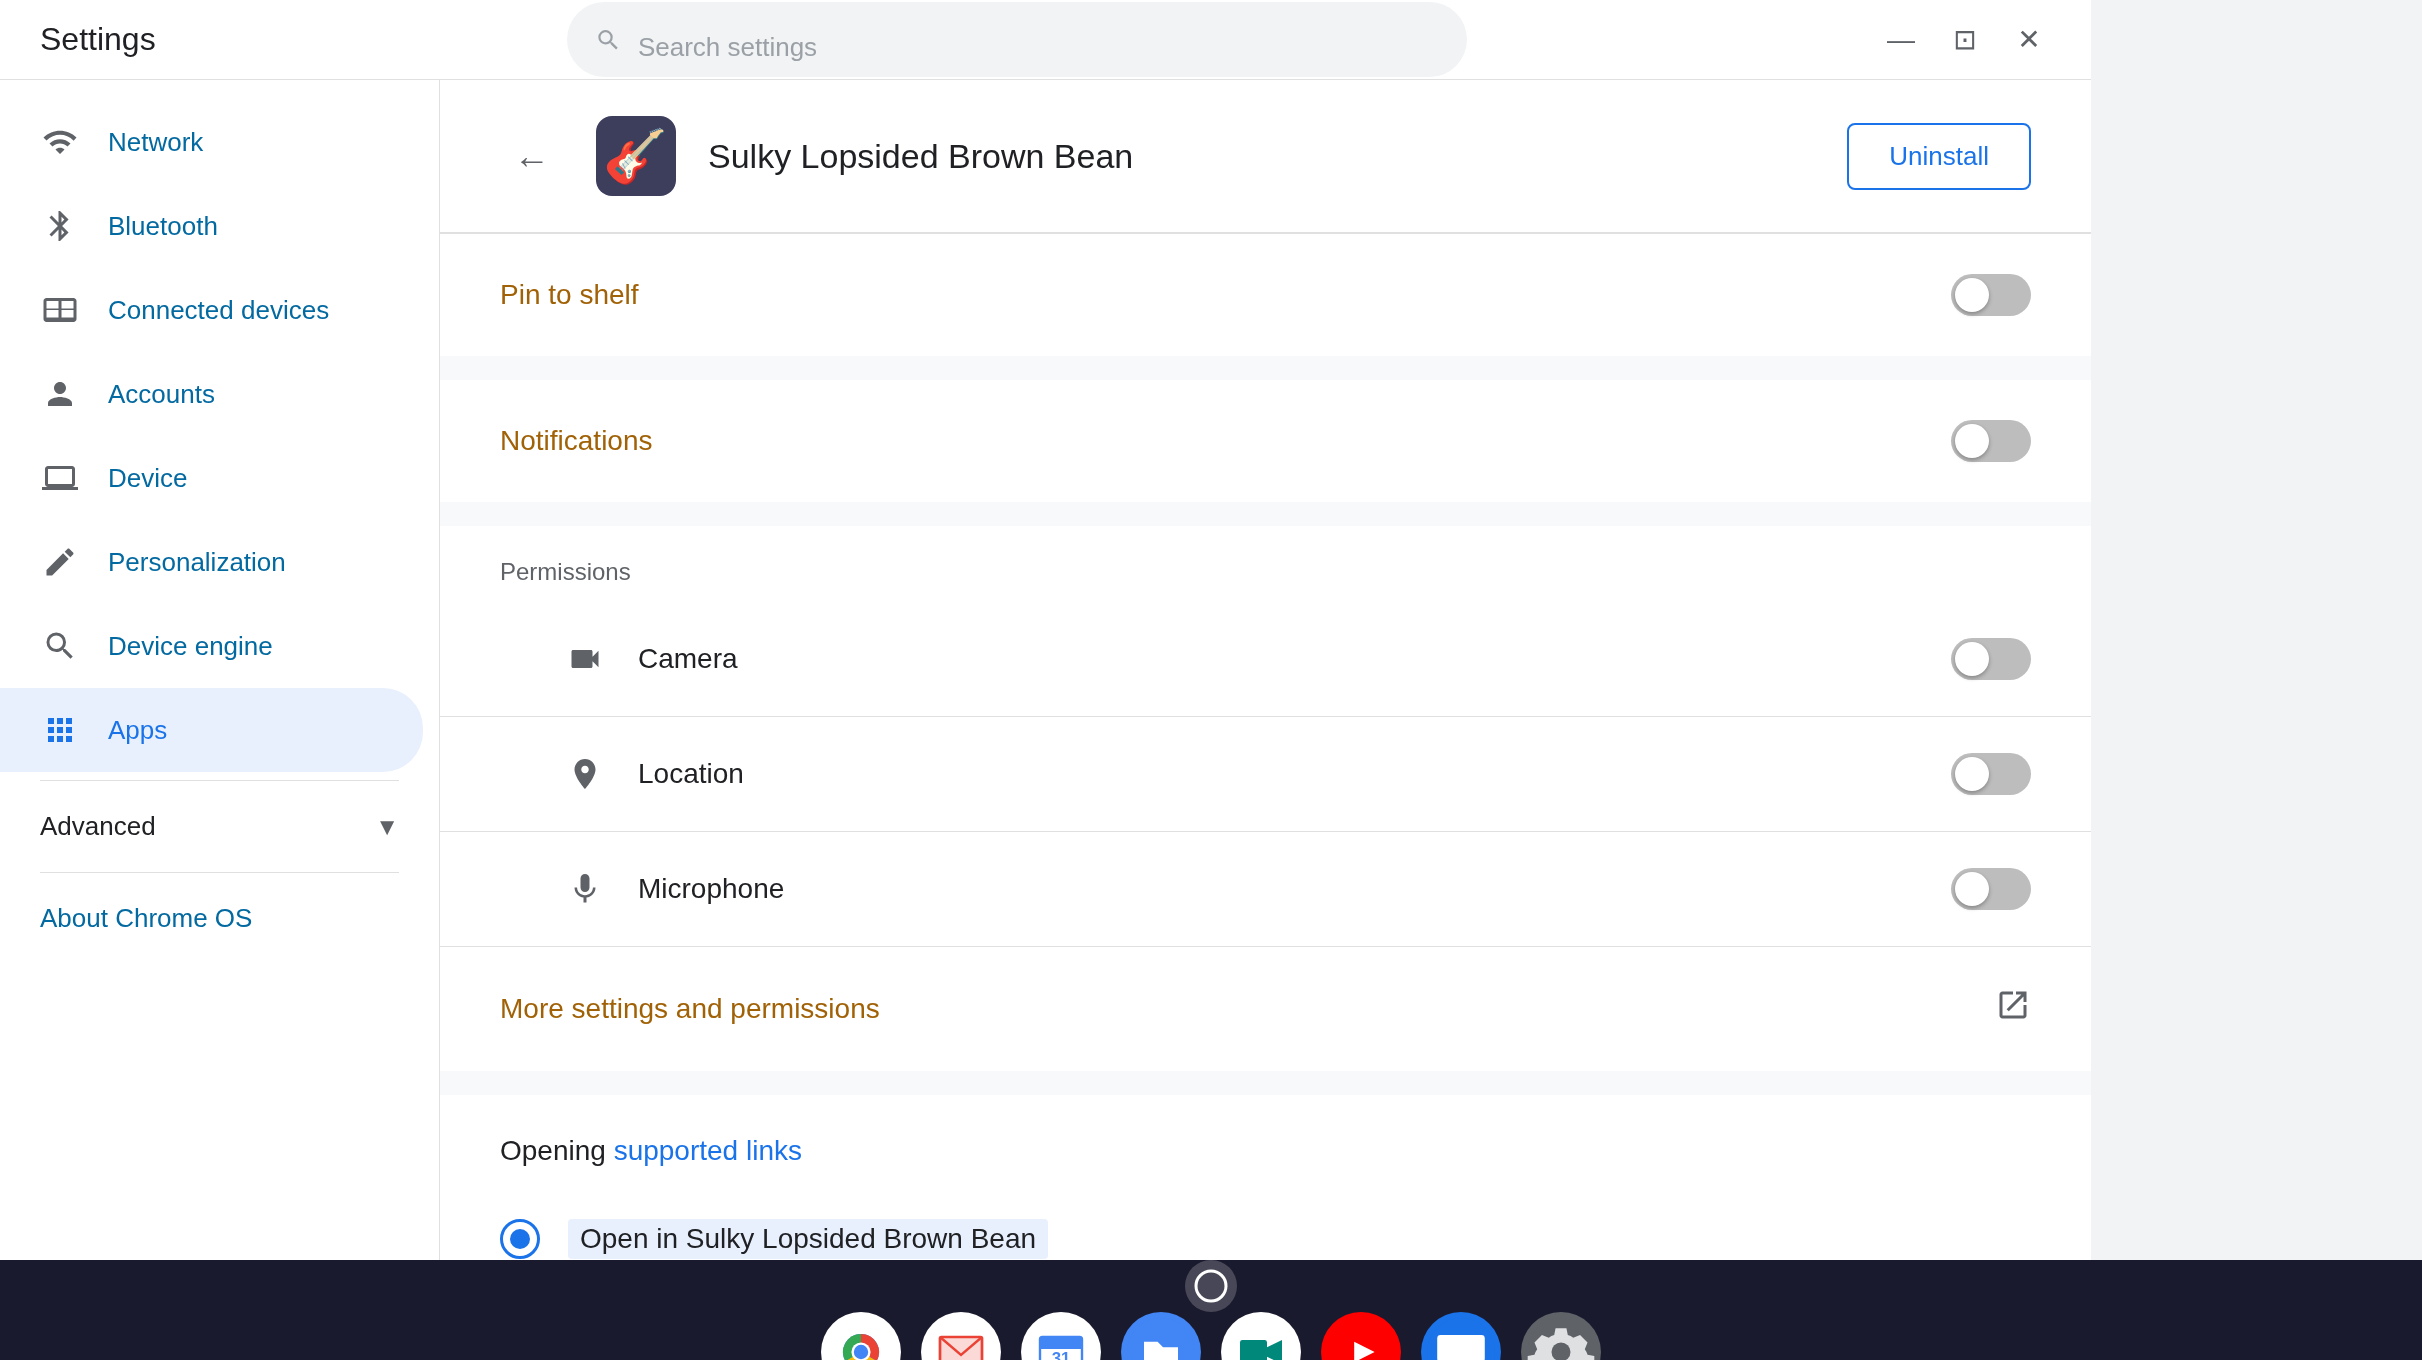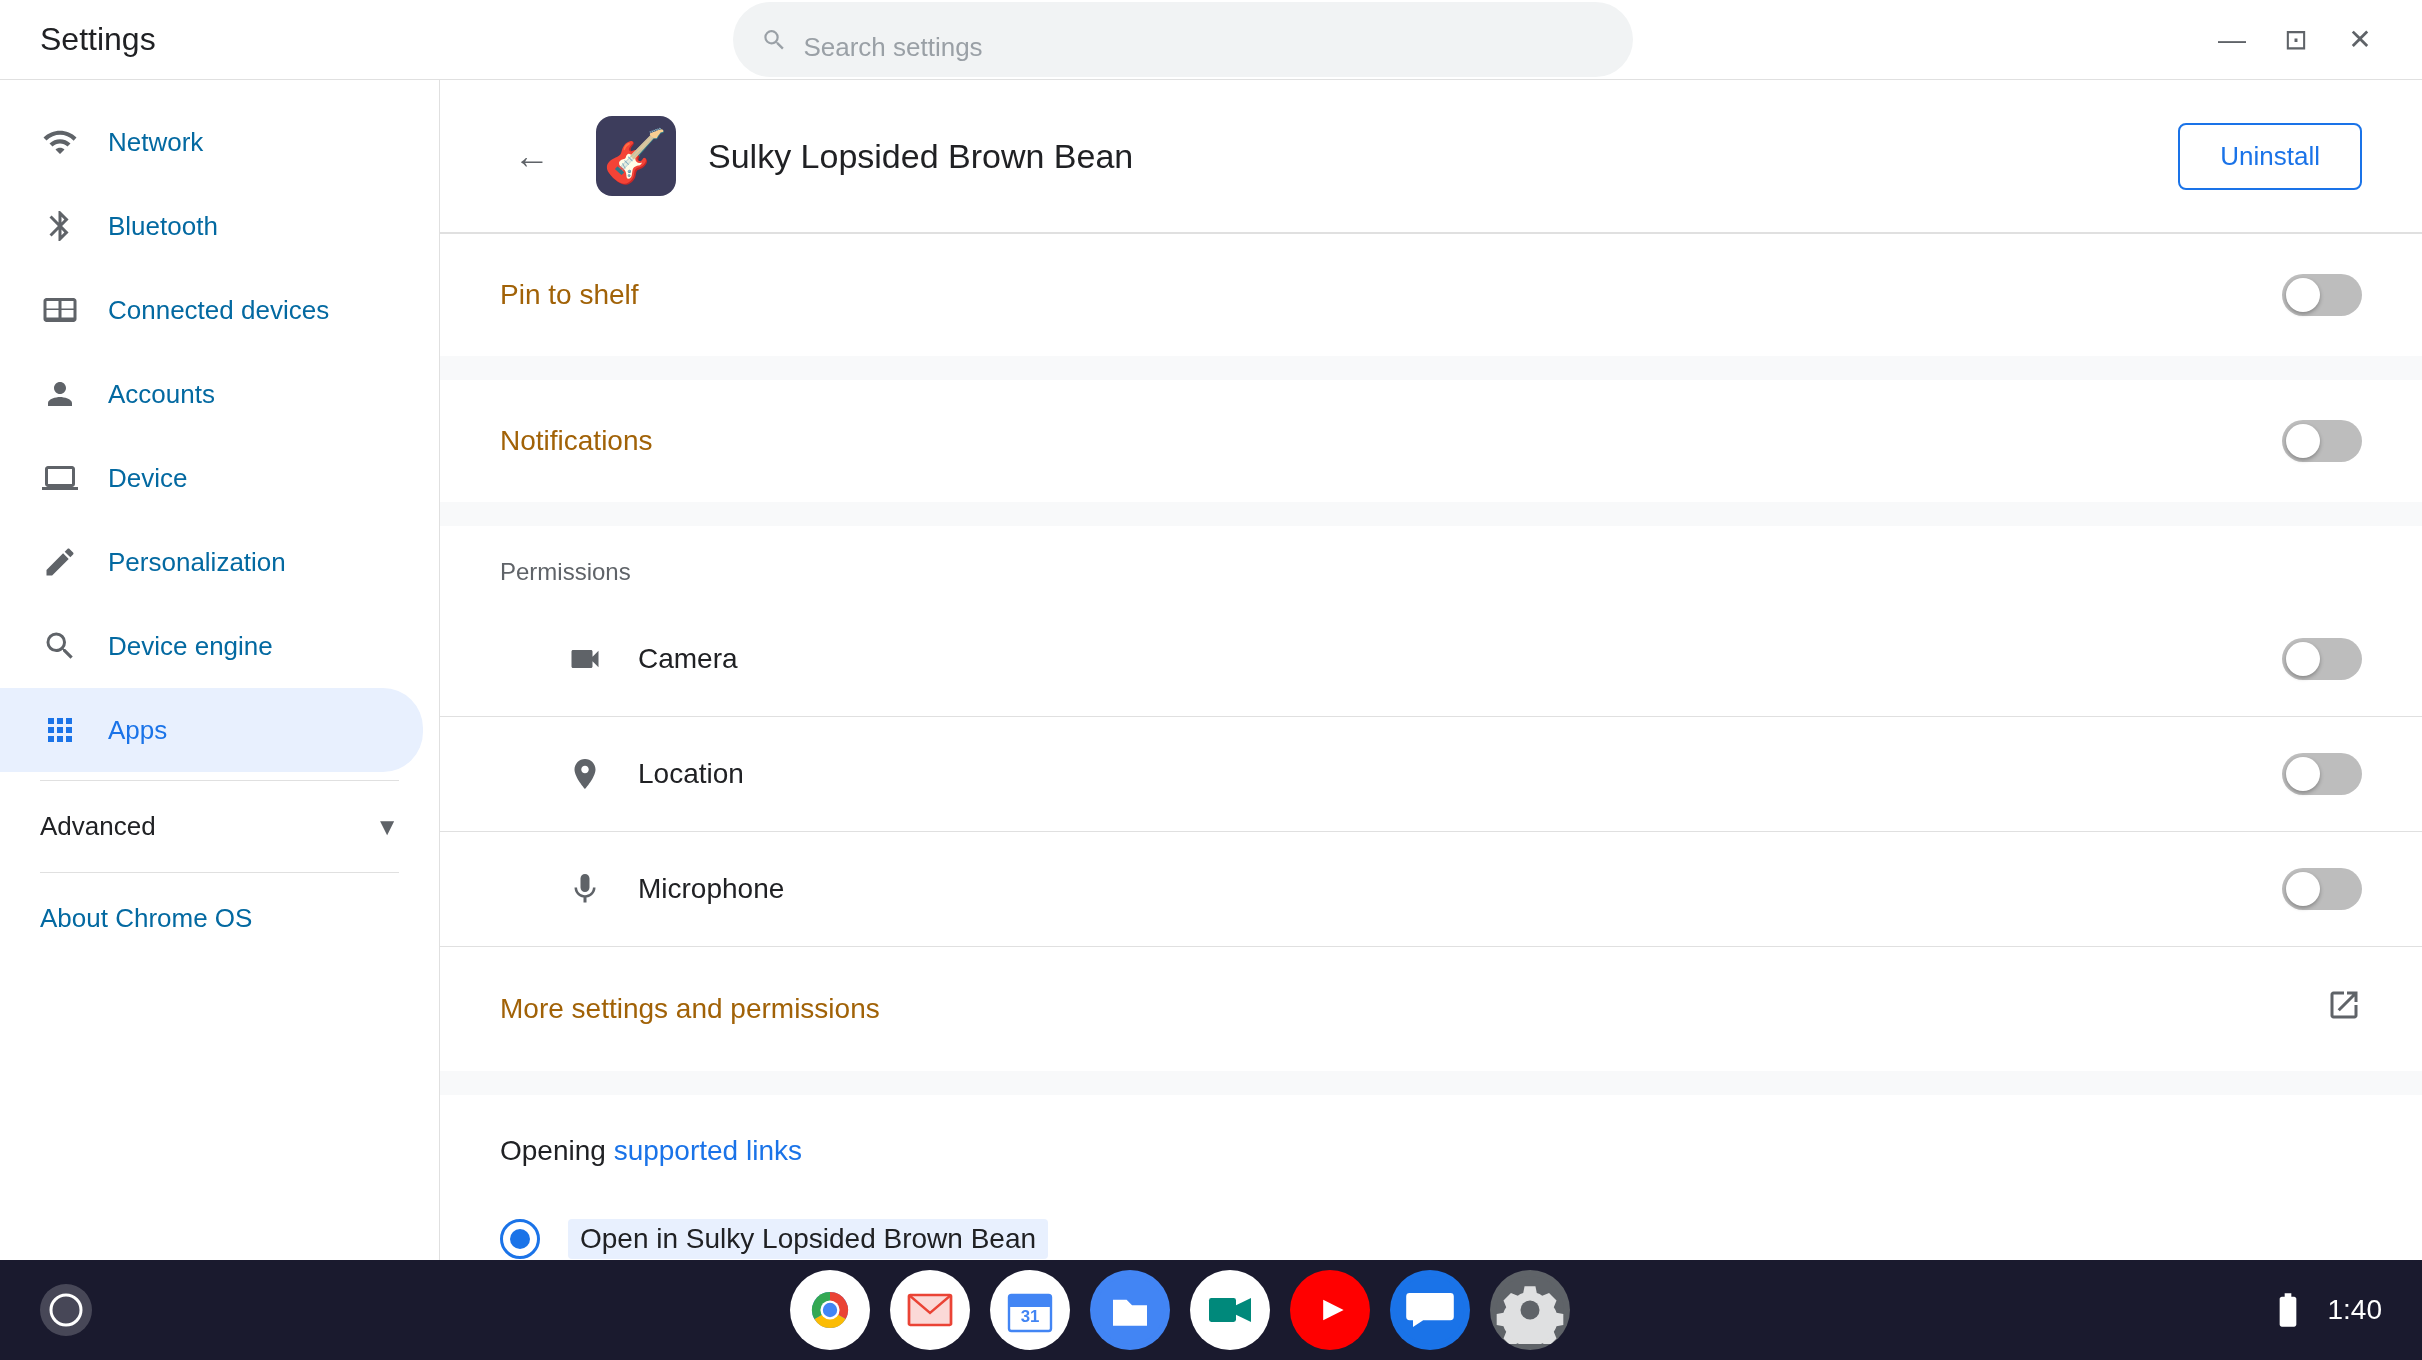--- a/index.html
+++ b/index.html
@@ -1,19 +1,19 @@
 <!DOCTYPE html>
 <html><head>
   <meta charset="utf-8">
   <style>
     * { box-sizing: border-box; margin: 0; padding: 0; }
     body { font-family: 'Segoe UI', Arial, sans-serif; background: #f1f3f4; width: 2422px; height: 1360px; overflow: hidden; position: relative; }
 
     
-    .window { width: 2422px; height: 1360px; background: #fff; display: flex; flex-direction: column; justify-content: flex-end; }
+    .window { width: 2091px; height: 1360px; background: #fff; display: flex; flex-direction: column; justify-content: flex-end; }
 
     
     .titlebar { height: 80px; background: #fff; display: flex; align-items: center; justify-content: space-between; padding: 0 40px; border-bottom: 1px solid #e0e0e0; flex-shrink: 0; }
     .titlebar-title { font-size: 32px; color: #202124; font-weight: 400; }
     .titlebar-search { flex: 1; max-width: 900px; margin: 0 auto; display: flex; align-items: center; background: #f1f3f4; border-radius: 40px; padding: 14px 28px; gap: 16px; }
     .titlebar-search input { border: none; background: transparent; font-size: 26px; color: #be185d; outline: none; width: 100%; margin-top: 16px; }
     .titlebar-search input::placeholder { color: #9aa0a6; }
     .titlebar-controls { display: flex; gap: 20px; align-items: center; }
     .titlebar-btn { width: 44px; height: 44px; display: flex; align-items: center; justify-content: center; cursor: pointer; border-radius: 4px; font-size: 28px; color: #5f6368; background: transparent; border: none; }
 
@@ -69,21 +69,21 @@
     .opening-title a { color: #1a73e8; text-decoration: none; }
     .radio-option { display: flex; align-items: center; gap: 28px; padding: 20px 0; font-size: 28px; color: #202124; cursor: pointer; }
     .radio-option.selected { font-weight: 500; }
 
     
     .radio-outer { width: 40px; height: 40px; border-radius: 50%; border: 3px solid #bdbdbd; display: flex; align-items: center; justify-content: center; flex-shrink: 0; }
     .radio-outer.selected { border-color: #1a73e8; }
     .radio-inner { width: 20px; height: 20px; border-radius: 50%; background: #1a73e8; }
 
     
-    .taskbar { height: 100px; background: #1a1a2e; display: flex; align-items: center; padding: 0 40px; flex-shrink: 0; position: absolute; bottom: 0; left: 0; right: 0; }
+    .taskbar { height: 100px; background: #1a1a2e; display: flex; align-items: center; padding: 0 40px; flex-shrink: 0; position: absolute; bottom: 0; left: 0; right: 0; flex-direction: column; }
     .taskbar-left { display: flex; align-items: center; }
     .taskbar-circle { width: 52px; height: 52px; border-radius: 50%; background: rgba(255,255,255,0.2); display: flex; align-items: center; justify-content: center; cursor: pointer; }
     .taskbar-center { flex: 1; display: flex; align-items: center; justify-content: center; gap: 20px; }
     .taskbar-app { width: 80px; height: 80px; border-radius: 50%; display: flex; align-items: center; justify-content: center; cursor: pointer; overflow: hidden; }
     .taskbar-right { display: flex; align-items: center; gap: 20px; color: #fff; font-size: 26px; }
 
     .content-body { background: #f8f9fa; min-height: 100%; }
   </style>
 </head>
 <body>

